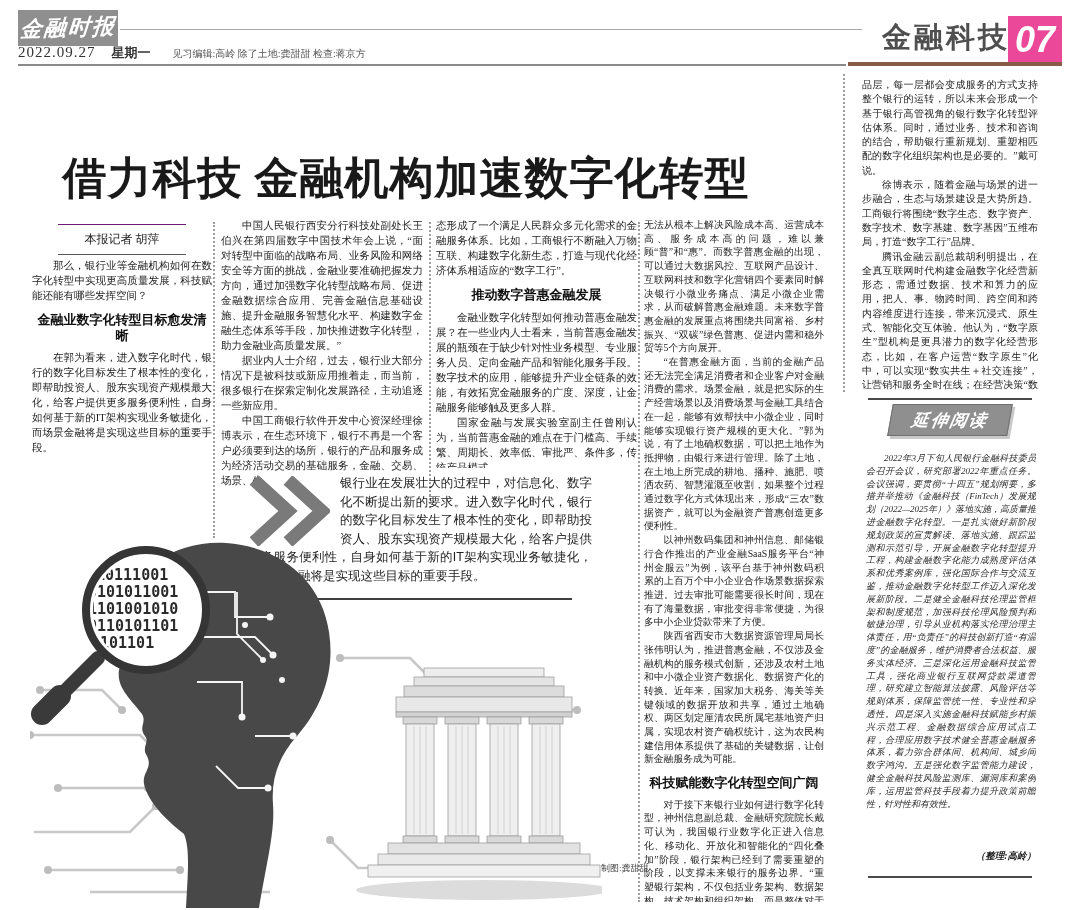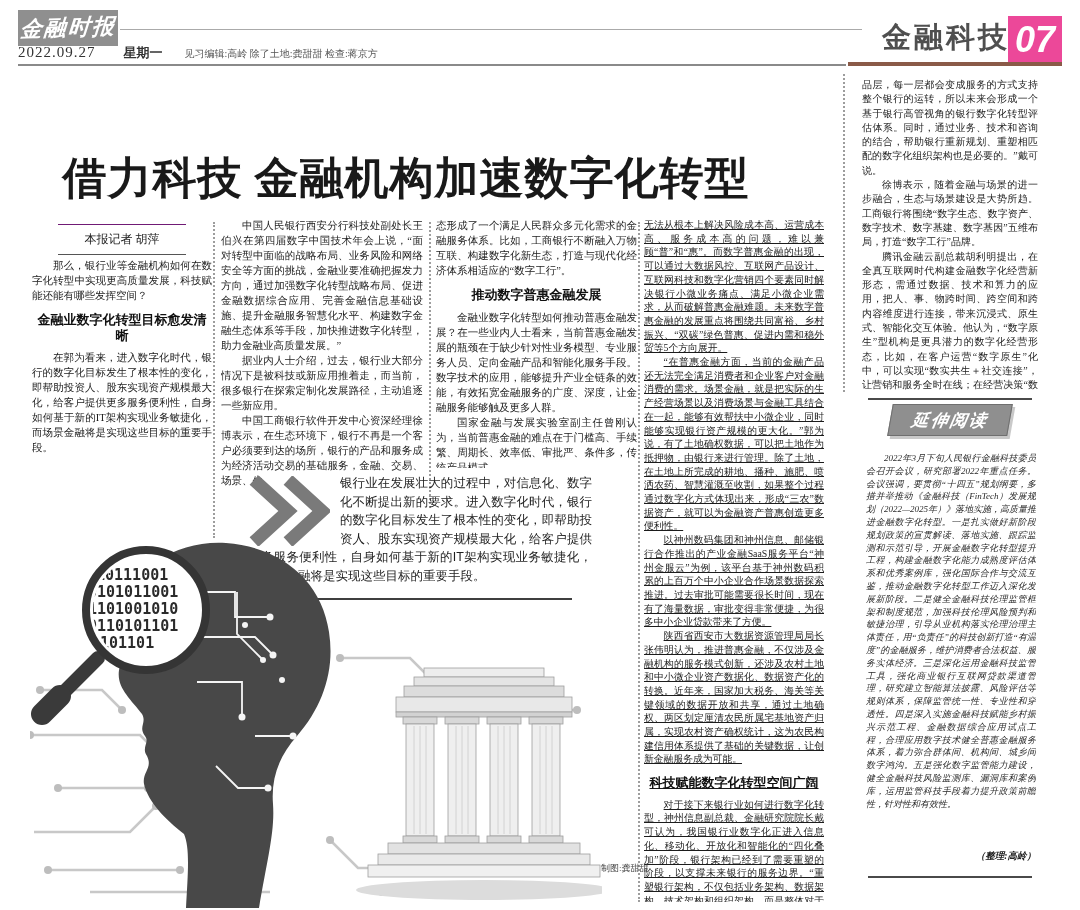--- a/index.html
+++ b/index.html
@@ -7,21 +7,21 @@
         font-family:"Liberation Serif","DejaVu Serif",serif;color:#1c1c1c;}
   .abs{position:absolute;}
 
   
   .logo-box{left:18px;top:10px;width:100px;height:36px;background:#8f8f8f;
             display:flex;align-items:center;justify-content:center;}
   .logo-box span{color:#fff;font:italic bold 22px/1 "Liberation Serif",serif;
                  transform:rotate(-2deg) skewX(-6deg);letter-spacing:2px;}
   .mast-line{left:120px;top:29px;width:742px;height:1px;background:#aaaaaa;}
   .date-row{left:18px;top:44px;font-size:15px;color:#333;letter-spacing:1px;white-space:nowrap;}
-  .date-row .weekday{font-weight:bold;font-size:13px;margin-left:28px;letter-spacing:0;}
+  .date-row .weekday{font-weight:bold;font-size:13px;margin-left:16px;letter-spacing:0;}
   .date-row .credits{font-size:10px;color:#555;margin-left:22px;letter-spacing:0;}
   .rule-gray{left:18px;top:64px;width:828px;height:2px;background:#8a8a8a;}
   .rule-accent{left:848px;top:62px;width:214px;height:4px;}
   .section-title{left:860px;top:20px;width:150px;text-align:right;
                  font:600 29px/1.2 "Liberation Sans","DejaVu Sans",sans-serif;
                  color:#4f4f4f;letter-spacing:3px;}
   .page-box{left:1008px;top:16px;width:54px;height:48px;background:#ec4899;
             display:flex;align-items:center;justify-content:center;}
   .page-box span{color:#fff;font:bold italic 36px/1 "Liberation Sans",sans-serif;}
 
@@ -36,21 +36,21 @@
 
   
   .col{position:absolute;font-size:10.5px;line-height:15px;text-align:justify;overflow:hidden;}
   .col p{margin:0;text-indent:2em;}
   .col p.cont{text-indent:0;}
   .col p.subhead{font:bold 13px/1.2 "Liberation Sans","DejaVu Sans",sans-serif;
                  text-align:center;text-indent:0;margin:9px 0 7px;color:#101010;}
   #col1{left:32px;top:258px;width:180px;height:272px;}
   #col2{left:221px;top:218px;width:202px;height:288px;}
   #col3{left:436px;top:218px;width:201px;height:250px;}
-  #col4{left:644px;top:218px;width:180px;height:684px;font-size:9.8px;line-height:13.7px;text-decoration:underline;}
+  #col4{left:644px;top:218px;width:180px;height:684px;font-size:9.8px;line-height:13.7px;}
   #col5{left:862px;top:78px;width:176px;height:312px;font-size:10px;line-height:14.3px;}
 
   
   .divider{position:absolute;width:0;border-left:2px dotted #9d9d9d;}
 
   
   .pullquote{left:248px;top:474px;width:344px;
              font:12.5px/18.5px "Liberation Sans","DejaVu Sans",sans-serif;color:#1f1f1f;
              text-align:justify;}
   .pullquote .chev{float:left;margin:2px 10px 2px 0;}

